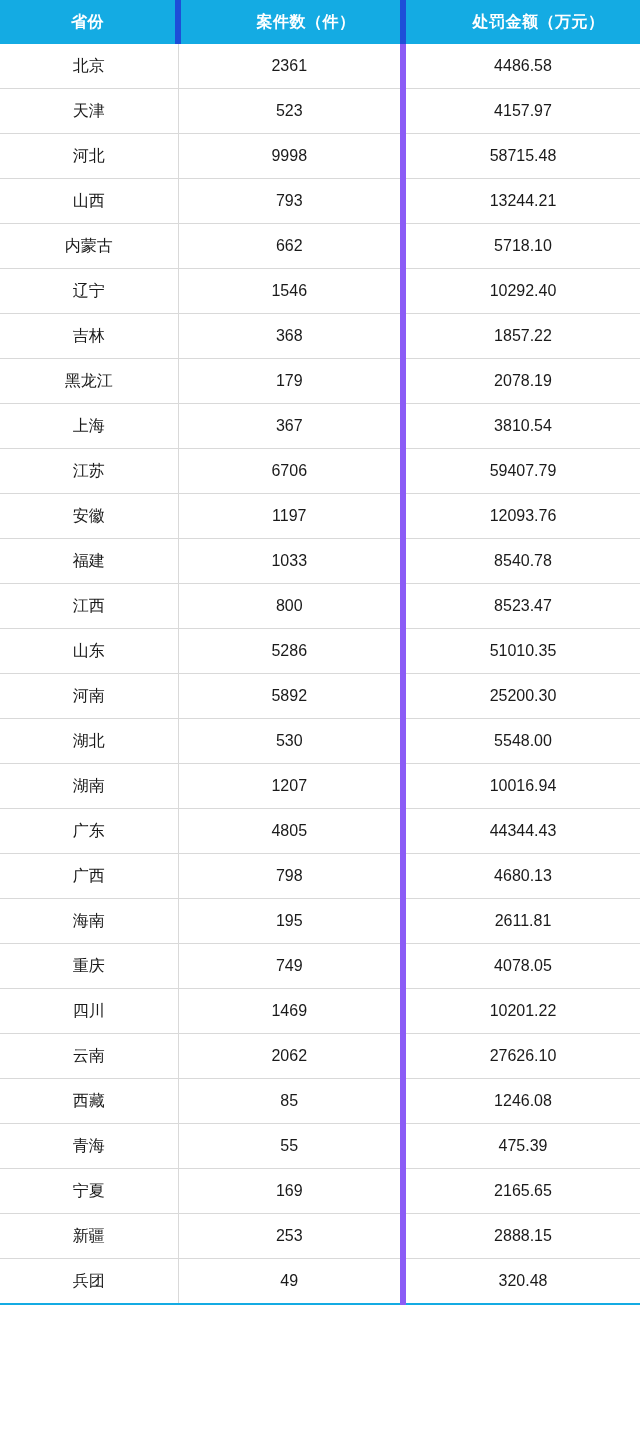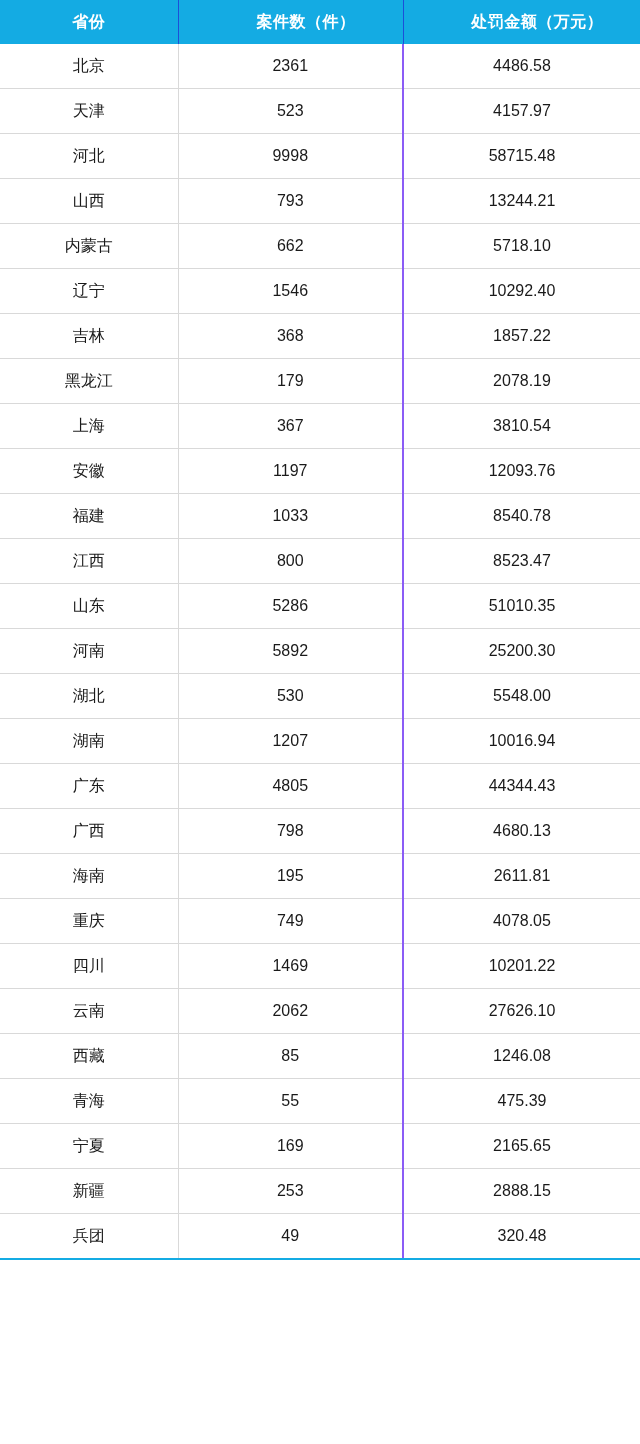--- a/index.html
+++ b/index.html
@@ -26,39 +26,39 @@
     color: #ffffff;
     font-size: 16px;
     font-weight: bold;
     height: 42px;
     text-align: center;
     vertical-align: middle;
     border: none;
     letter-spacing: 0.5px;
   }
   thead th.sep {
-    border-left: 1px solid #1d4ed8;
+    border-left: 6px solid #1d4ed8;
     padding-left: 32px;
   }
 
   tbody td {
     height: 42px;
     font-size: 16px;
     color: #1a1a1a;
     text-align: center;
     vertical-align: middle;
     border-bottom: 1px solid #d9d9d9;
     background: #ffffff;
   }
   tbody td.col-name {
     border-right: 1px solid #d9d9d9;
     margin-left: 29px;
   }
   tbody td.col-cases {
-    border-right: 2px solid #8b5cf6;
+    border-right: 6px solid #8b5cf6;
   }
   tbody tr:last-child td {
     border-bottom: 2px solid #14ABE3;
   }
 </style>
 </head>
 <body>
 
 <table class="data-table">
   <colgroup>
@@ -113,20 +113,25 @@
         <td class="col-name">黑龙江</td>
         <td class="col-cases">179</td>
         <td class="col-amount">2078.19</td>
       </tr>
       <tr>
         <td class="col-name">上海</td>
         <td class="col-cases">367</td>
         <td class="col-amount">3810.54</td>
       </tr>
       <tr>
+        <td class="col-name">江苏</td>
+        <td class="col-cases">6706</td>
+        <td class="col-amount">59407.79</td>
+      </tr>
+      <tr>
         <td class="col-name">安徽</td>
         <td class="col-cases">1197</td>
         <td class="col-amount">12093.76</td>
       </tr>
       <tr>
         <td class="col-name">福建</td>
         <td class="col-cases">1033</td>
         <td class="col-amount">8540.78</td>
       </tr>
       <tr>

